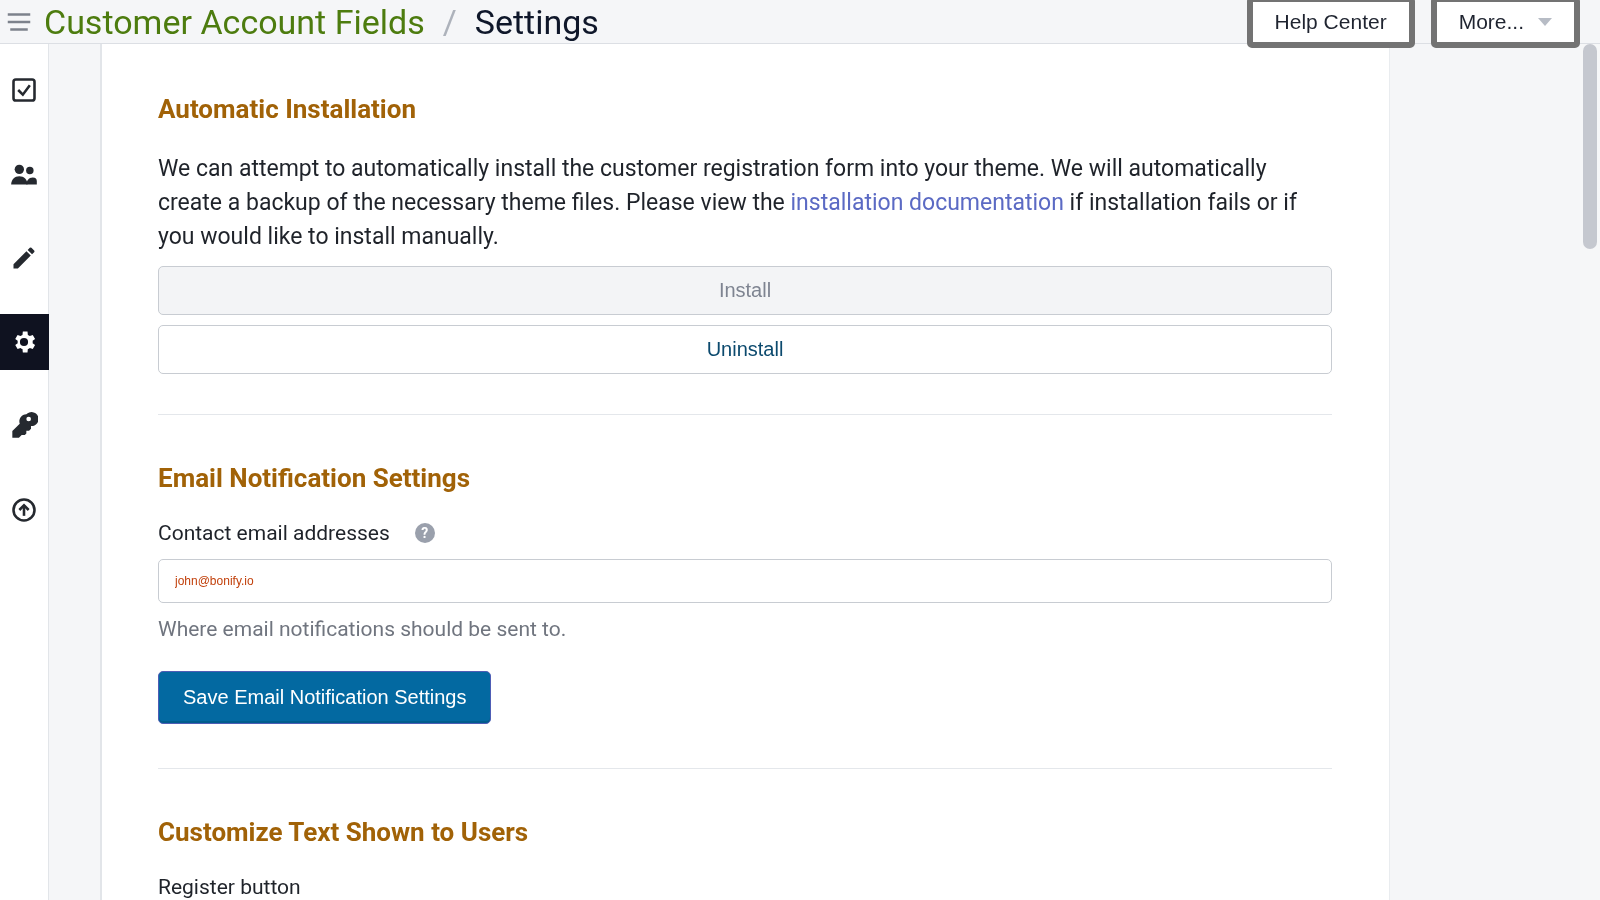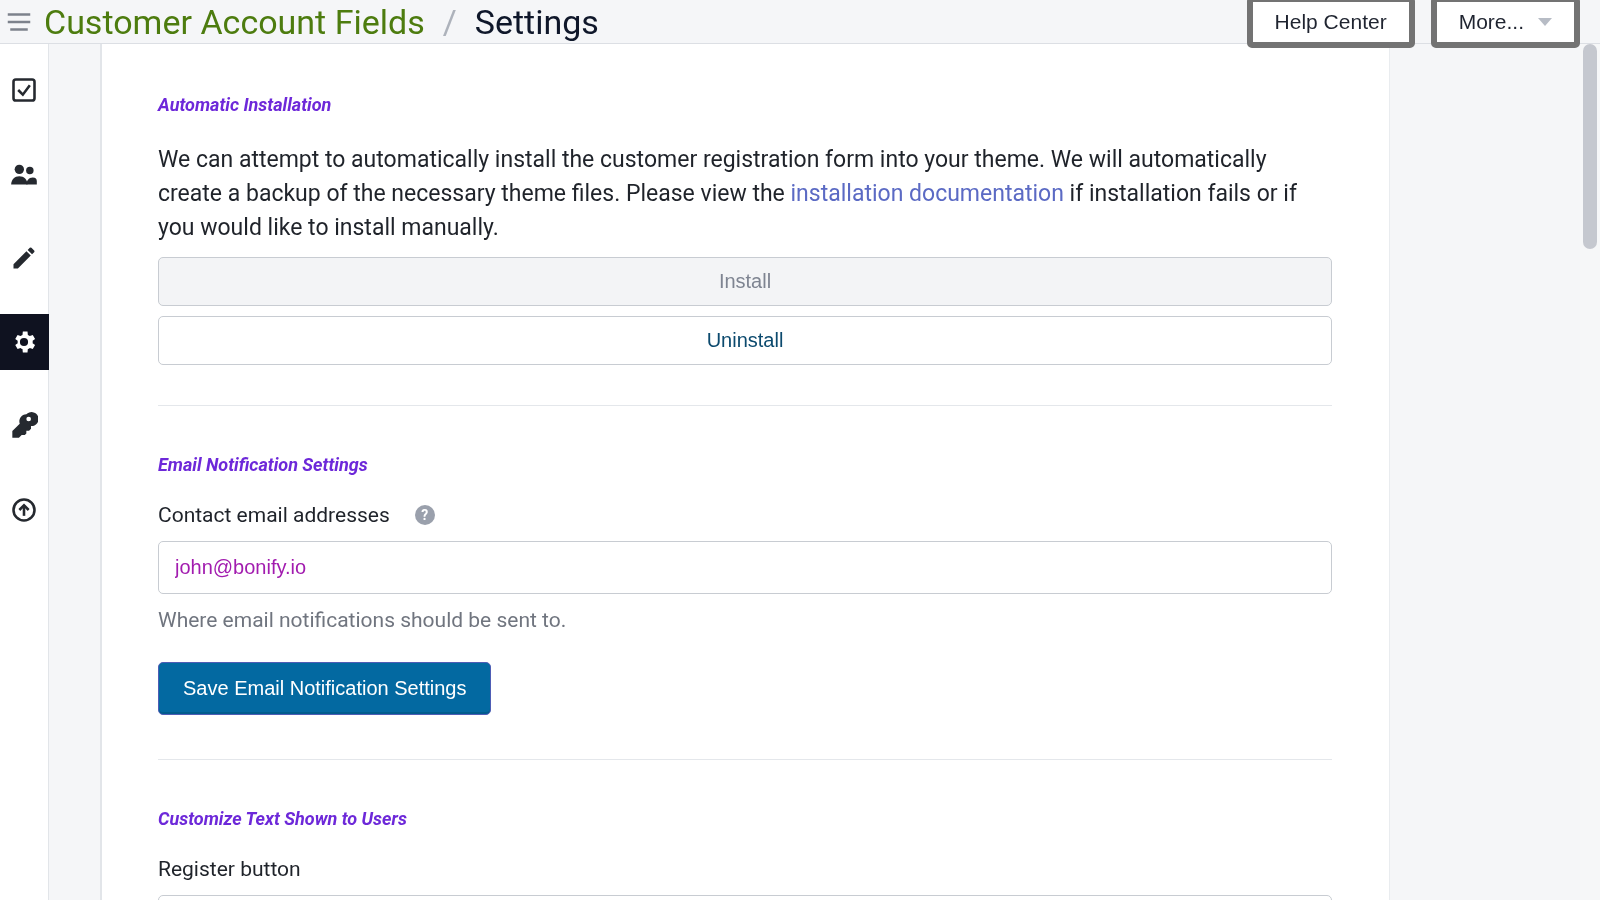--- a/index.html
+++ b/index.html
@@ -20,32 +20,32 @@
 .sidebar { position:fixed; top:44px; left:0; bottom:0; width:49px; background:#fff; border-right:1px solid #e2e5e9; display:flex; flex-direction:column; align-items:center; padding-top:18px; gap:28px; z-index:5; }
 .side-ico { width:49px; height:56px; display:flex; align-items:center; justify-content:center; color:#25292f; cursor:pointer; }
 .side-ico.active { background:#0f1220; color:#fff; }
 .side-ico svg { width:28px; height:28px; }
 
 
 .panel-wrap { position:absolute; top:44px; left:49px; right:0; bottom:0; overflow-y:auto; }
 .divider-v { position:absolute; top:44px; left:100px; bottom:0; width:2px; background:#e2e5e9; z-index:4; }
 .panel { margin:0 0 0 52px; background:#fff; min-height:100%; padding:50px 0 80px 0; border-right:1px solid #e9ecef; width:1289px; }
 .section { padding:0 57px; }
-.section-title { font-size:18px; font-weight:700; color:#6d28d9; margin-bottom:28px;font-style:italic; }
+.section-title { font-size:26px; font-weight:700; color:#a16207; margin-bottom:28px; }
 .para { font-size:23px; line-height:1.48; color:#1f232a; margin-bottom:12px; }
 .link { color:#5b6ac4; text-decoration:none; }
 .btn-row { display:flex; gap:10px; margin-bottom:40px;flex-direction:column; }
 .btn { border:1px solid #c8ccd2; background:#fff; border-radius:5px; padding:12px 22px; font-size:20px; color:#0c4a6e; cursor:pointer; }
 .btn.disabled { background:#f3f4f6; color:#7e8491; cursor:default; }
 .btn.primary { background:#0369a1; border-color:#4e5db5; color:#fff; font-size:20px; padding:14px 24px; box-shadow:inset 0 -2px 0 rgba(0,0,0,.12); }
 .hr { height:1px; background:#e4e7eb; margin:0 57px 48px 57px; }
 
 .field-label { font-size:21px; color:#1f232a; margin-bottom:14px; display:flex; align-items:center; gap:25px; }
 .help-ico { width:20px; height:20px; border-radius:50%; background:#9aa0ac; color:#fff; font-size:14px; font-weight:700; display:flex; align-items:center; justify-content:center; }
-.text-input { width:100%; border:1px solid #c8ccd2; border-radius:5px; padding:14px 16px; font-size:20px; color:#a21caf; margin-bottom:14px; }
+.text-input { width:100%; border:1px solid #c8ccd2; border-radius:5px; padding:14px 16px; font-size:12px; color:#c2410c; margin-bottom:14px; }
 .text-input::placeholder { color:#8b919c; }
 .helper { font-size:21px; color:#70757f; margin-bottom:30px; }
 
 
 .scrollbar-track { position:fixed; top:44px; right:0; bottom:0; width:20px; background:#f6f7f8; }
 .scrollbar-thumb { position:absolute; top:0; left:3px; width:14px; height:205px; background:#c5c8cf; border-radius:7px; }
 </style>
 </head>
 <body>
 

